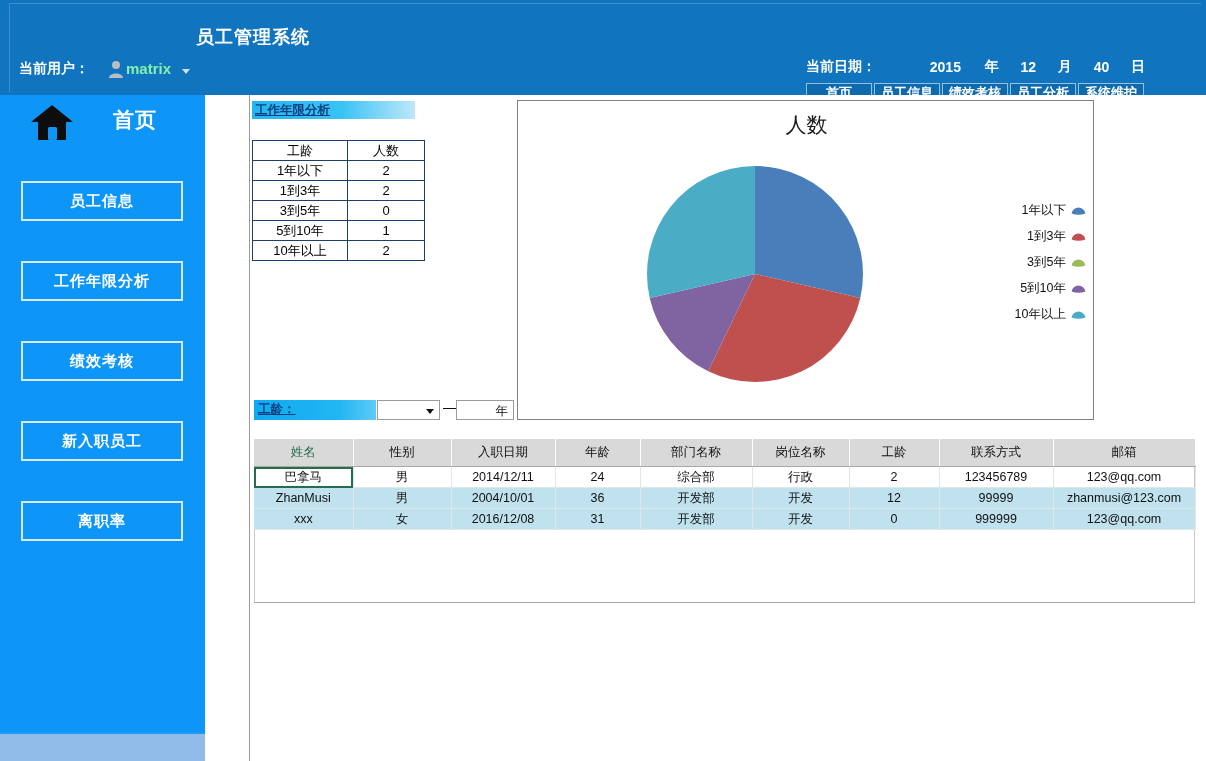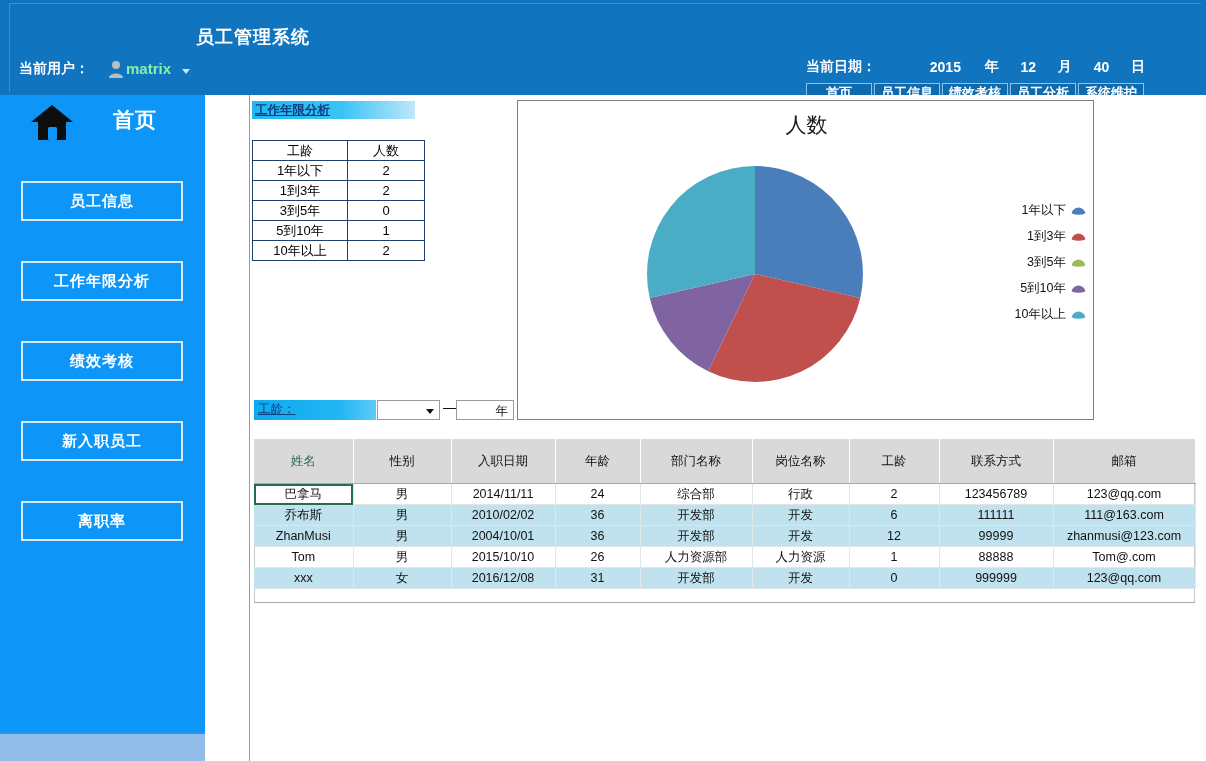--- a/index.html
+++ b/index.html
@@ -251,21 +251,21 @@
   #filter-title-bar {
     position: absolute;
     left: 254px; top: 400px;
     width: 122px; height: 20px;
     background: linear-gradient(to right, #0fa9ef 0%, #22b6f3 70%, #5ecbf7 100%);
   }
   #filter-title-text {
     position: absolute;
     left: 258px; top: 401px;
     font-size: 12.5px;
-    font-weight: normal;
+    font-weight: bold;
     color: #0c3f80;
     text-decoration: underline;
     white-space: nowrap;
   }
   #filter-select {
     position: absolute;
     left: 377px; top: 400px;
     width: 63px; height: 20px;
     border: 1px solid #9b9b9b;
     background: #ffffff;
@@ -308,28 +308,28 @@
     width: 941px; height: 163px;
   }
   #grid {
     border-collapse: collapse;
     width: 941px;
     font-size: 12.5px;
     font-family: "Liberation Sans", "DejaVu Sans", sans-serif;
     table-layout: fixed;
   }
   #grid th {
-    height: 20px;
+    height: 27px;
     background: #d9d9d9;
     color: #111;
     font-weight: normal;
     border-right: 1px solid #ffffff;
     border-bottom: 1px solid #a9a9a9;
     text-align: center;
-    padding: 12px;
+    padding: 0;
   }
   #grid th:first-child { color: #1f6b4a; }
   #grid td {
     height: 20px;
     text-align: center;
     border-right: 1px solid #dfe7ea;
     border-bottom: 1px solid #dfe7ea;
     padding: 0;
     color: #111;
     overflow: hidden;
@@ -531,60 +531,38 @@
         <th>岗位名称</th>
         <th>工龄</th>
         <th>联系方式</th>
         <th>邮箱</th>
       </tr>
     </thead>
     <tbody>
       <tr>
         <td class="selected-cell">巴拿马</td>
         <td>男</td>
-        <td>2014/11/11</td>
+        <td>2014/12/11</td>
         <td>24</td>
         <td>综合部</td>
         <td>行政</td>
         <td>2</td>
         <td>123456789</td>
         <td>123@qq.com</td>
-      </tr>
-      <tr class="alt">
-        <td>乔布斯</td>
-        <td>男</td>
-        <td>2010/02/02</td>
-        <td>36</td>
-        <td>开发部</td>
-        <td>开发</td>
-        <td>6</td>
-        <td>111111</td>
-        <td>111@163.com</td>
       </tr>
       <tr class="alt">
         <td>ZhanMusi</td>
         <td>男</td>
         <td>2004/10/01</td>
         <td>36</td>
         <td>开发部</td>
         <td>开发</td>
         <td>12</td>
         <td>99999</td>
         <td>zhanmusi@123.com</td>
-      </tr>
-      <tr>
-        <td>Tom</td>
-        <td>男</td>
-        <td>2015/10/10</td>
-        <td>26</td>
-        <td>人力资源部</td>
-        <td>人力资源</td>
-        <td>1</td>
-        <td>88888</td>
-        <td>Tom@.com</td>
       </tr>
       <tr class="alt">
         <td>xxx</td>
         <td>女</td>
         <td>2016/12/08</td>
         <td>31</td>
         <td>开发部</td>
         <td>开发</td>
         <td>0</td>
         <td>999999</td>

